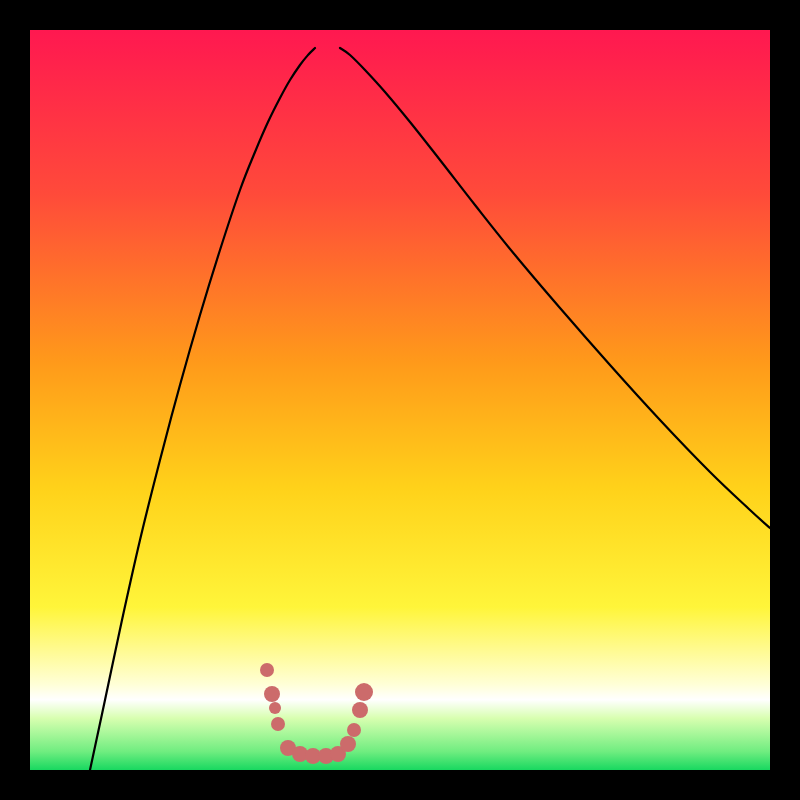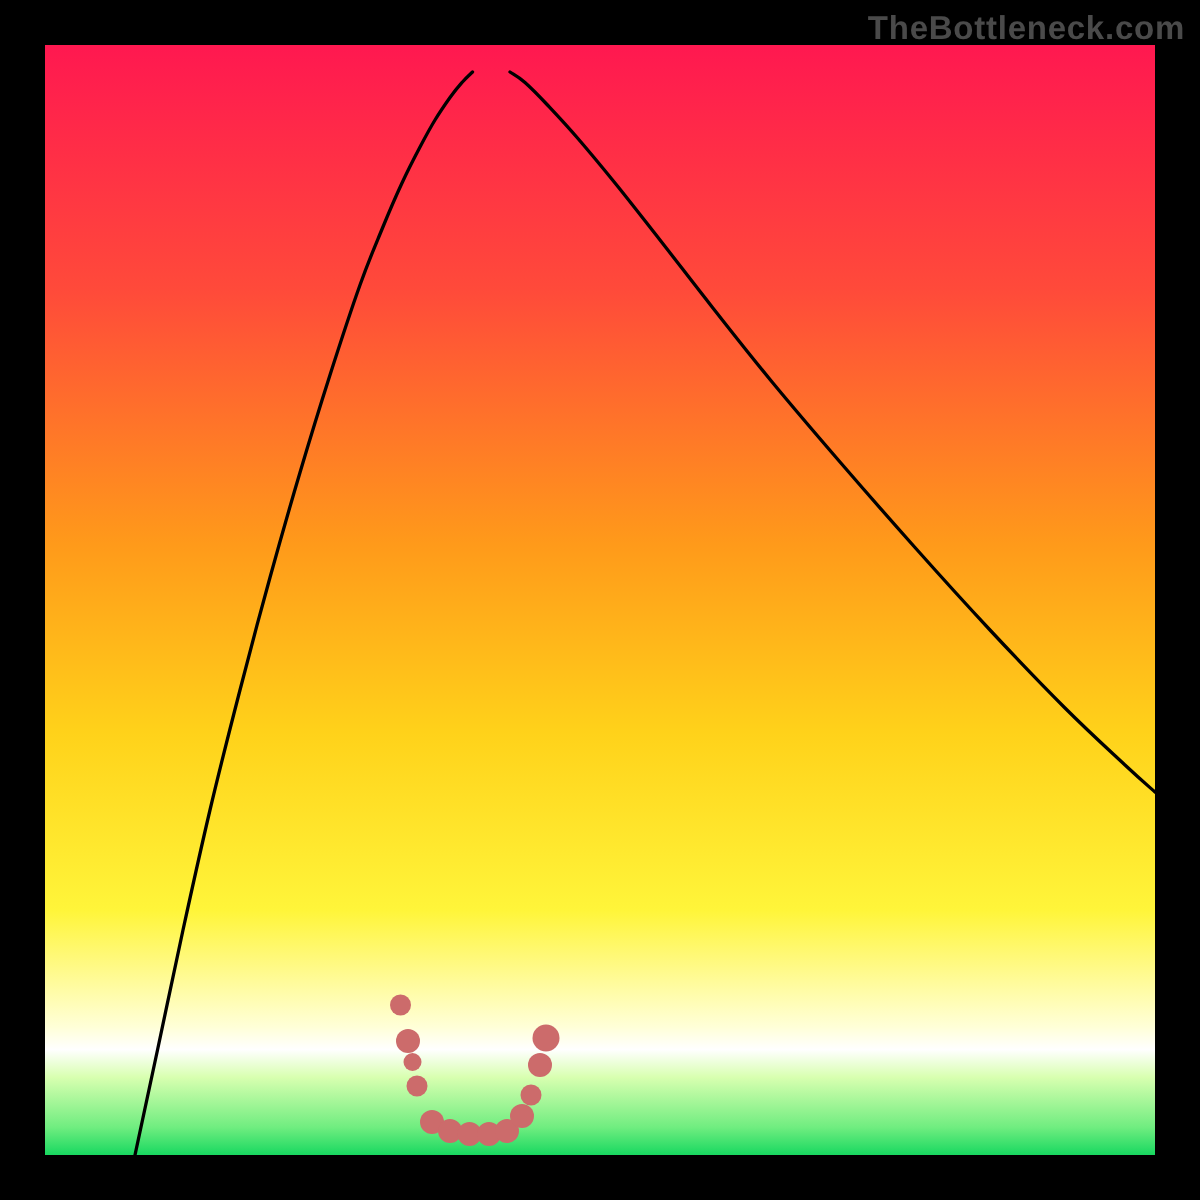--- a/index.html
+++ b/index.html
@@ -35,21 +35,20 @@
     letter-spacing: 0.5px;
     user-select: none;
   }
   svg { display: block; }
 </style>
 </head>
 <body>
 
 <div class="frame">
 
-  <div class="watermark">TheBottleneck.com</div>
 
   <div class="plot-area">
     <svg id="chart-svg" width="740" height="740" viewBox="0 0 740 740">
       <defs>
         <linearGradient id="bg-grad" x1="0" y1="0" x2="0" y2="1">
             <stop offset="0%" stop-color="#ff1850"></stop>
             <stop offset="22%" stop-color="#ff4a3a"></stop>
             <stop offset="45%" stop-color="#ff9a1a"></stop>
             <stop offset="62%" stop-color="#ffd21a"></stop>
             <stop offset="78%" stop-color="#fff53a"></stop>

